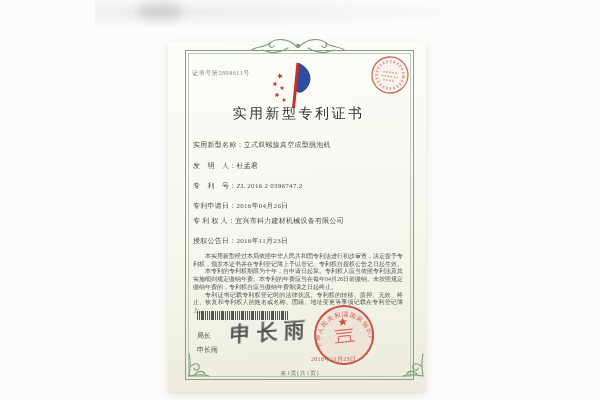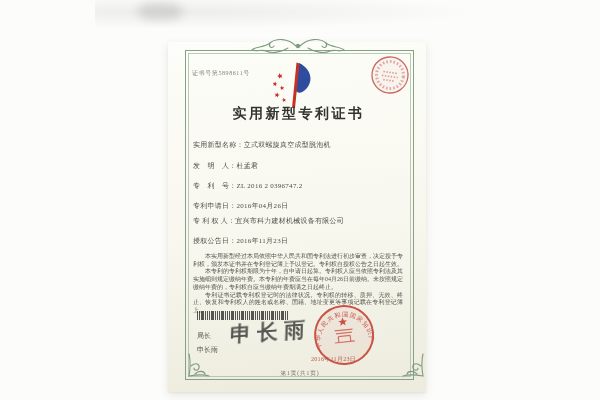--- a/index.html
+++ b/index.html
@@ -26,21 +26,21 @@
   .corner-fl.right{left:401px;top:352px;transform:scaleX(-1);}
 
   .cert-no{position:absolute;left:192px;top:69px;font-size:11px;color:#7d8574;letter-spacing:1px;
     transform:scale(.55);transform-origin:0 0;white-space:nowrap;}
 
   .small-seal{position:absolute;left:370px;top:55px;transform:rotate(8deg);opacity:.85;}
 
   .logo{position:absolute;left:270px;top:60px;}
 
   .title{position:absolute;left:185px;top:105px;width:227px;text-align:center;
-    font-size:14px;font-weight:700;letter-spacing:2.5px;color:#34342f;}
+    font-size:14px;font-weight:400;letter-spacing:2.5px;color:#34342f;}
 
   .fline{position:absolute;left:193px;font-size:12px;color:#4c4c46;white-space:nowrap;
     transform:scale(.58);transform-origin:0 0;letter-spacing:.5px;}
   .f0{top:140px;} .f1{top:161px;} .f2{top:181px;} .f3{top:201px;} .f4{top:216px;} .f5{top:236px;}
 
   .paras{position:absolute;left:193px;top:252px;width:420px;transform:scale(.5);transform-origin:0 0;
     font-size:12px;line-height:15.5px;color:#54544d;text-align:justify;}
   .paras p{margin:0;text-indent:24px;}
 
   .barcode{position:absolute;left:197px;top:311px;width:92px;height:9px;opacity:.8;

